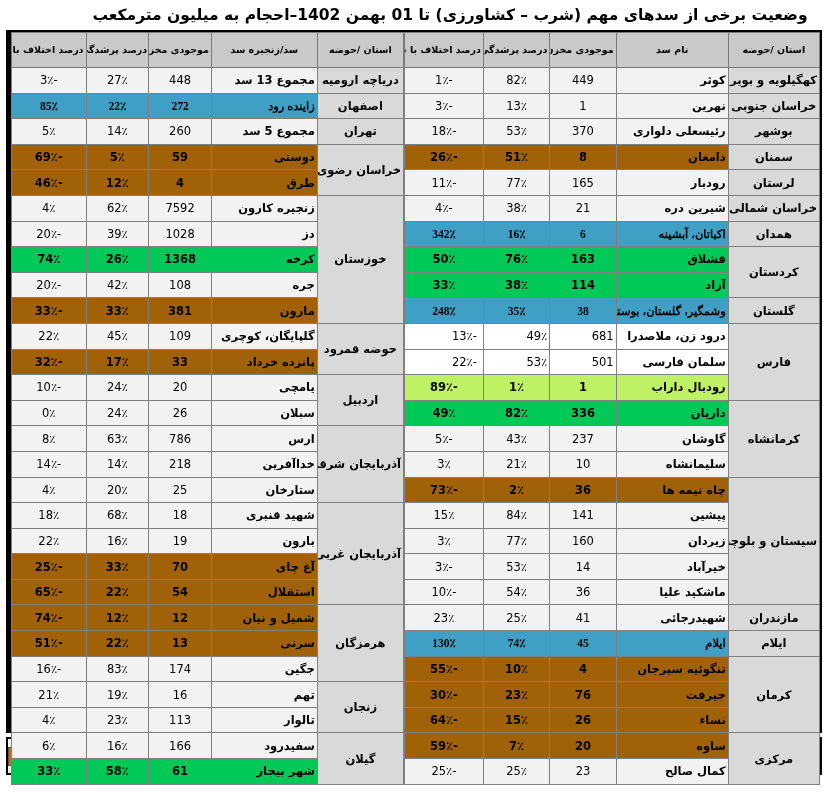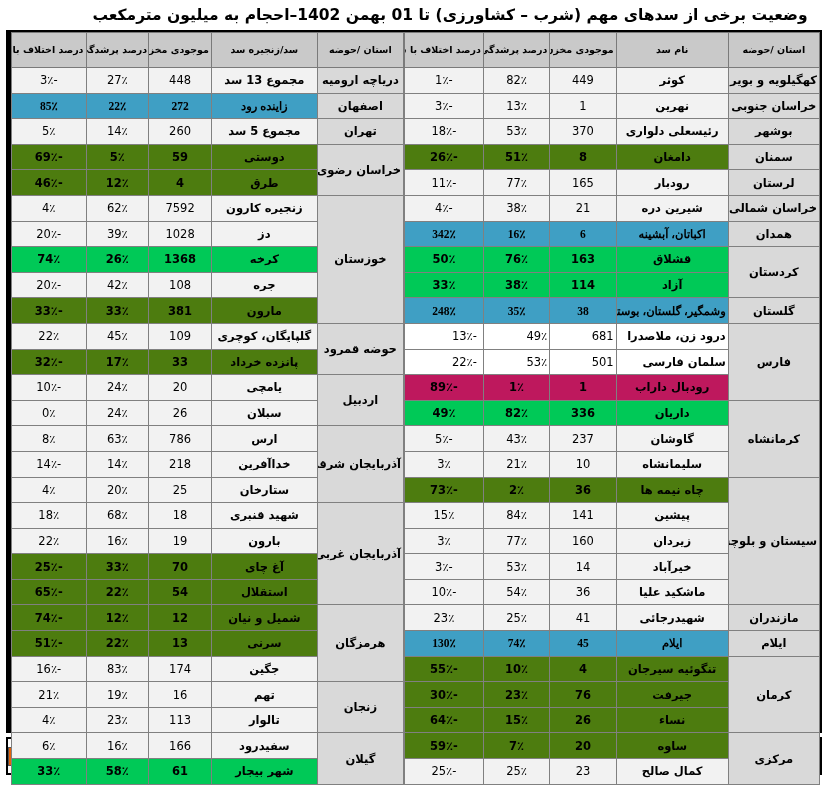--- a/index.html
+++ b/index.html
@@ -63,26 +63,26 @@
     height:34px;
     border:1px solid #7a7a7a;
   }
   tbody tr{height:25.6px;}
   td.prov{
     background:#d9d9d9;
     font-weight:bold;
     font-size:11.5px;
     margin-left:40px;
   }
-  td.dam{font-weight:bold;font-size:11.5px;}
+  td.dam{font-weight:bold;font-size:11.5px;text-align:right;}
   td.num{font-size:11.5px;font-weight:normal;}
-  tr.r-yellow td.dam,tr.r-yellow td.num{background:#4d7c0f;font-weight:bold;}
+  tr.r-yellow td.dam,tr.r-yellow td.num{background:#a16207;font-weight:bold;}
   tr.r-green td.dam,tr.r-green td.num{background:#00c957;font-weight:bold;}
   tr.r-blue td.dam,tr.r-blue td.num{background:#3f9fc4;font-weight:bold;font-family:Liberation Serif, serif;}
-  tr.r-orange td.dam,tr.r-orange td.num{background:#be185d;font-weight:bold;}
+  tr.r-orange td.dam,tr.r-orange td.num{background:#bef264;font-weight:bold;}
   tr.r-white td.dam,tr.r-white td.num{background:#f2f2f2;}
   tr.r-plain td.dam,tr.r-plain td.num{background:#ffffff;padding-left:43px;}
 
   
   col.w-prov{width:22%;}
   col.w-dam{width:27%;}
   col.w-vol{width:16%;}
   col.w-pct{width:16%;}
   col.w-diff{width:19%;}
 

